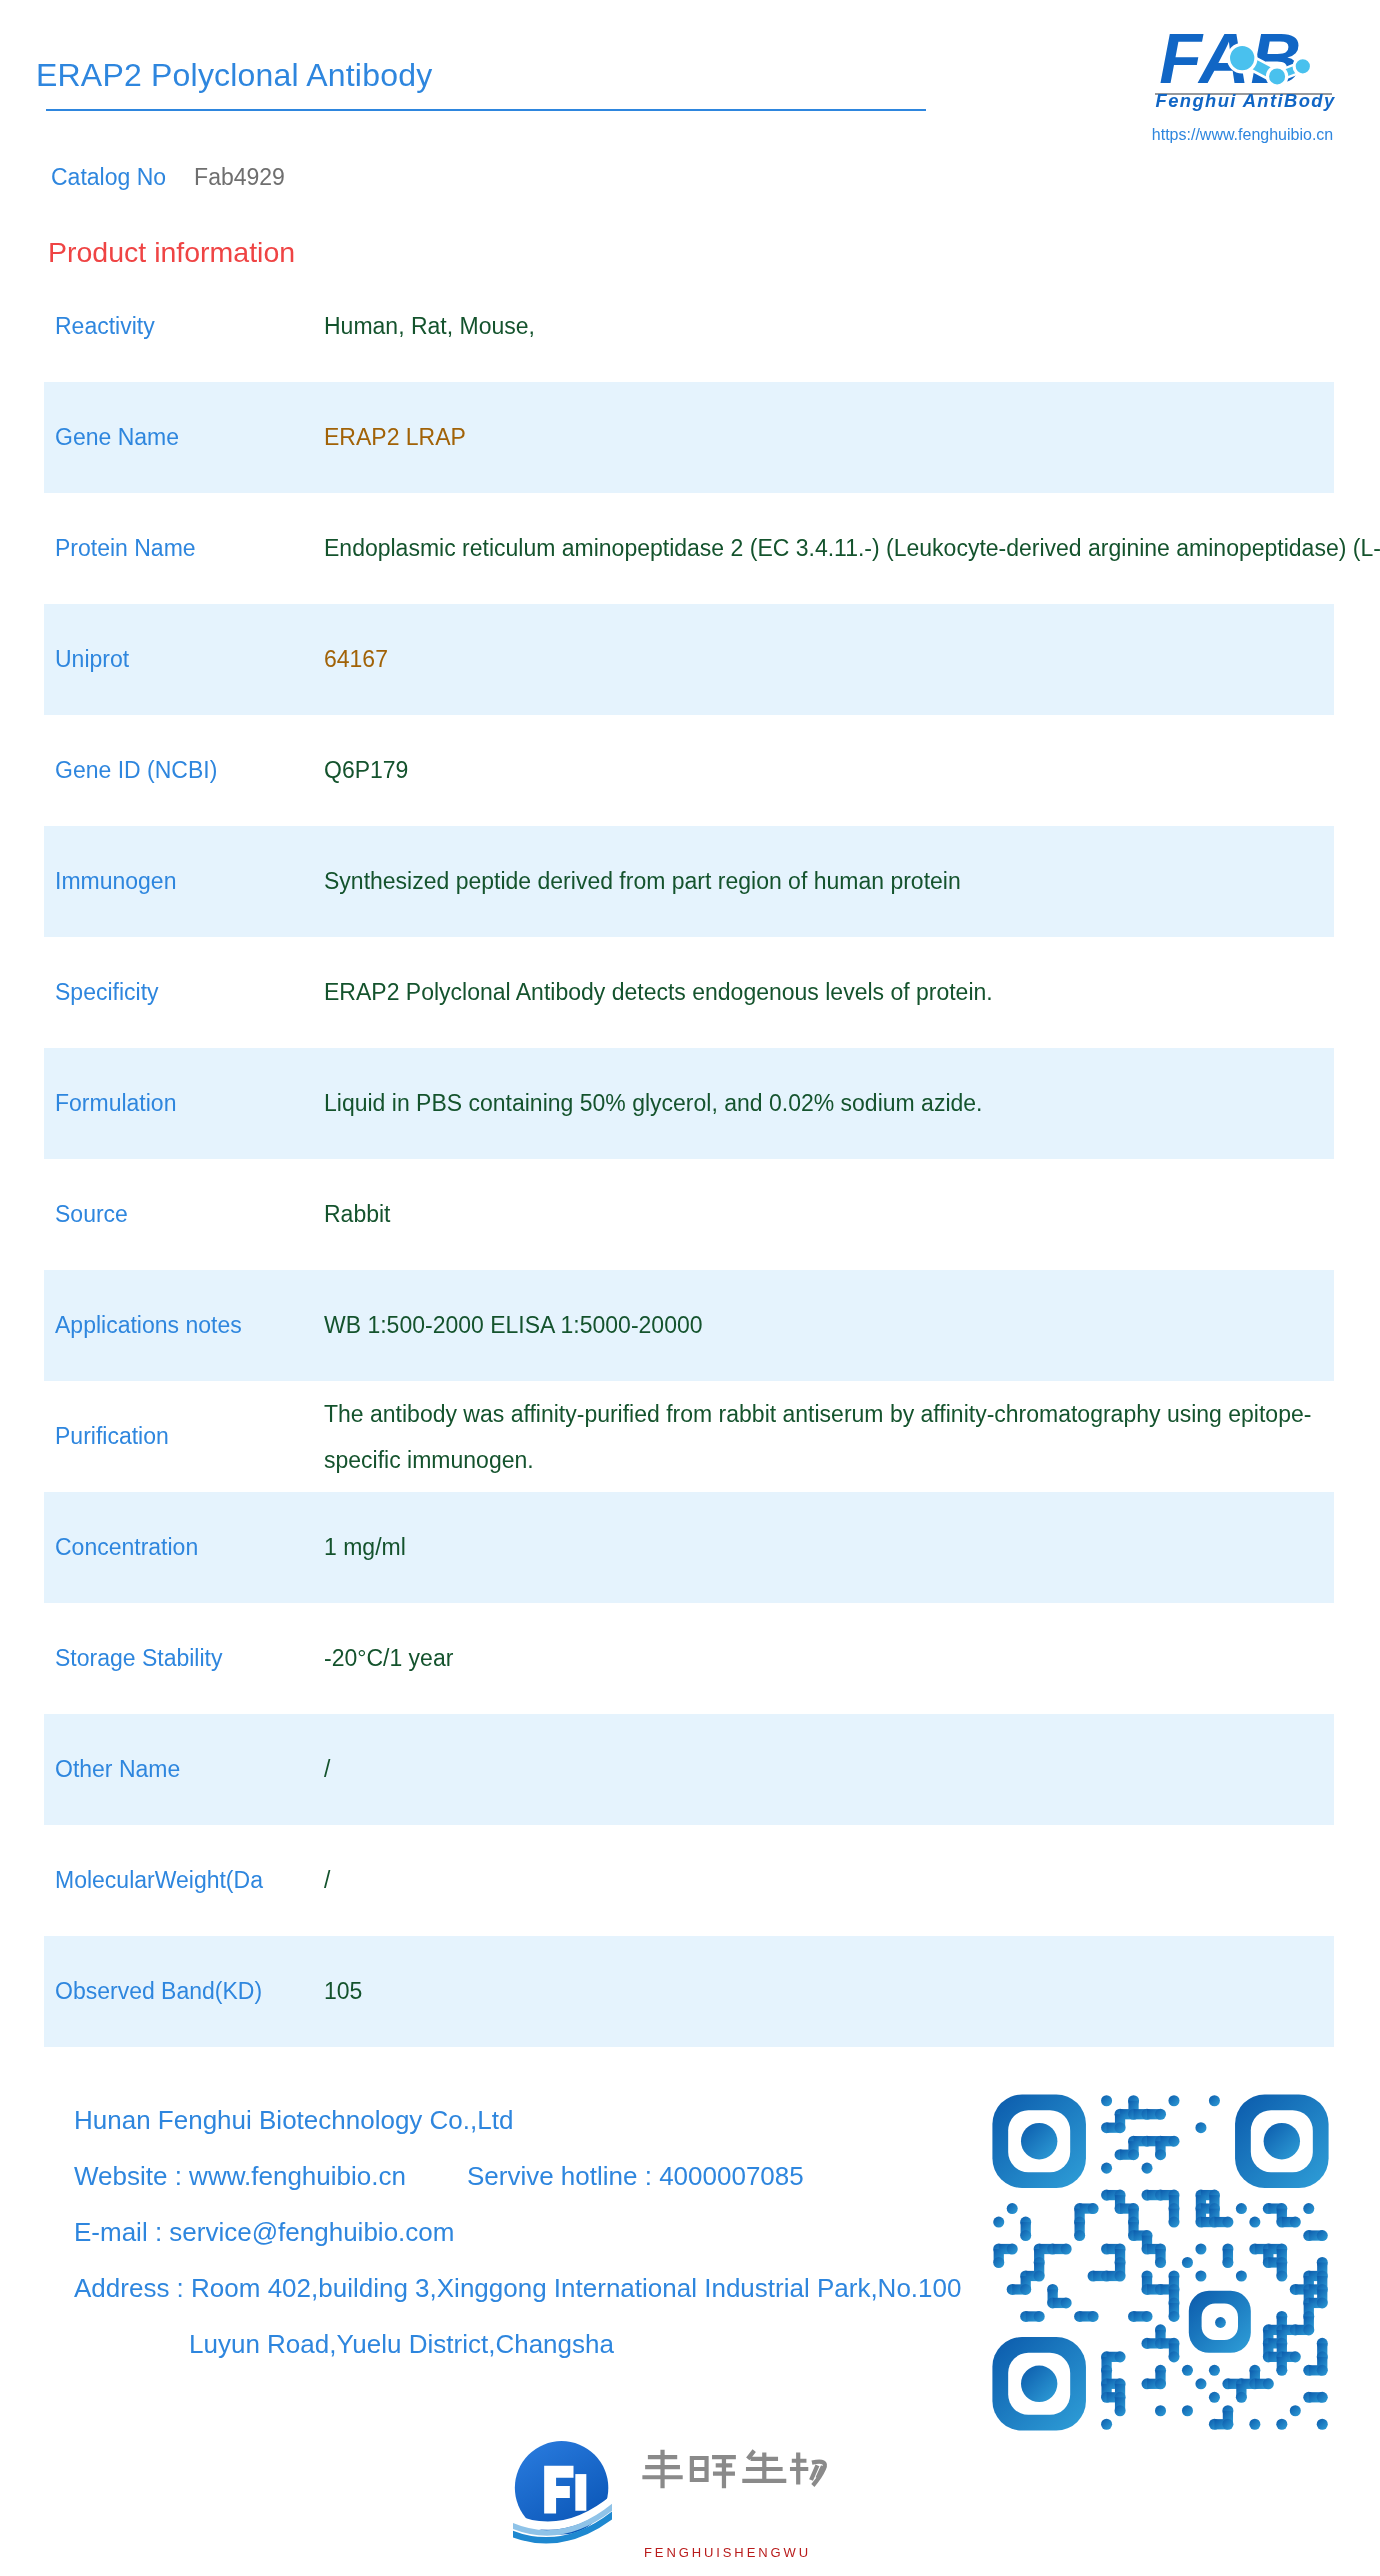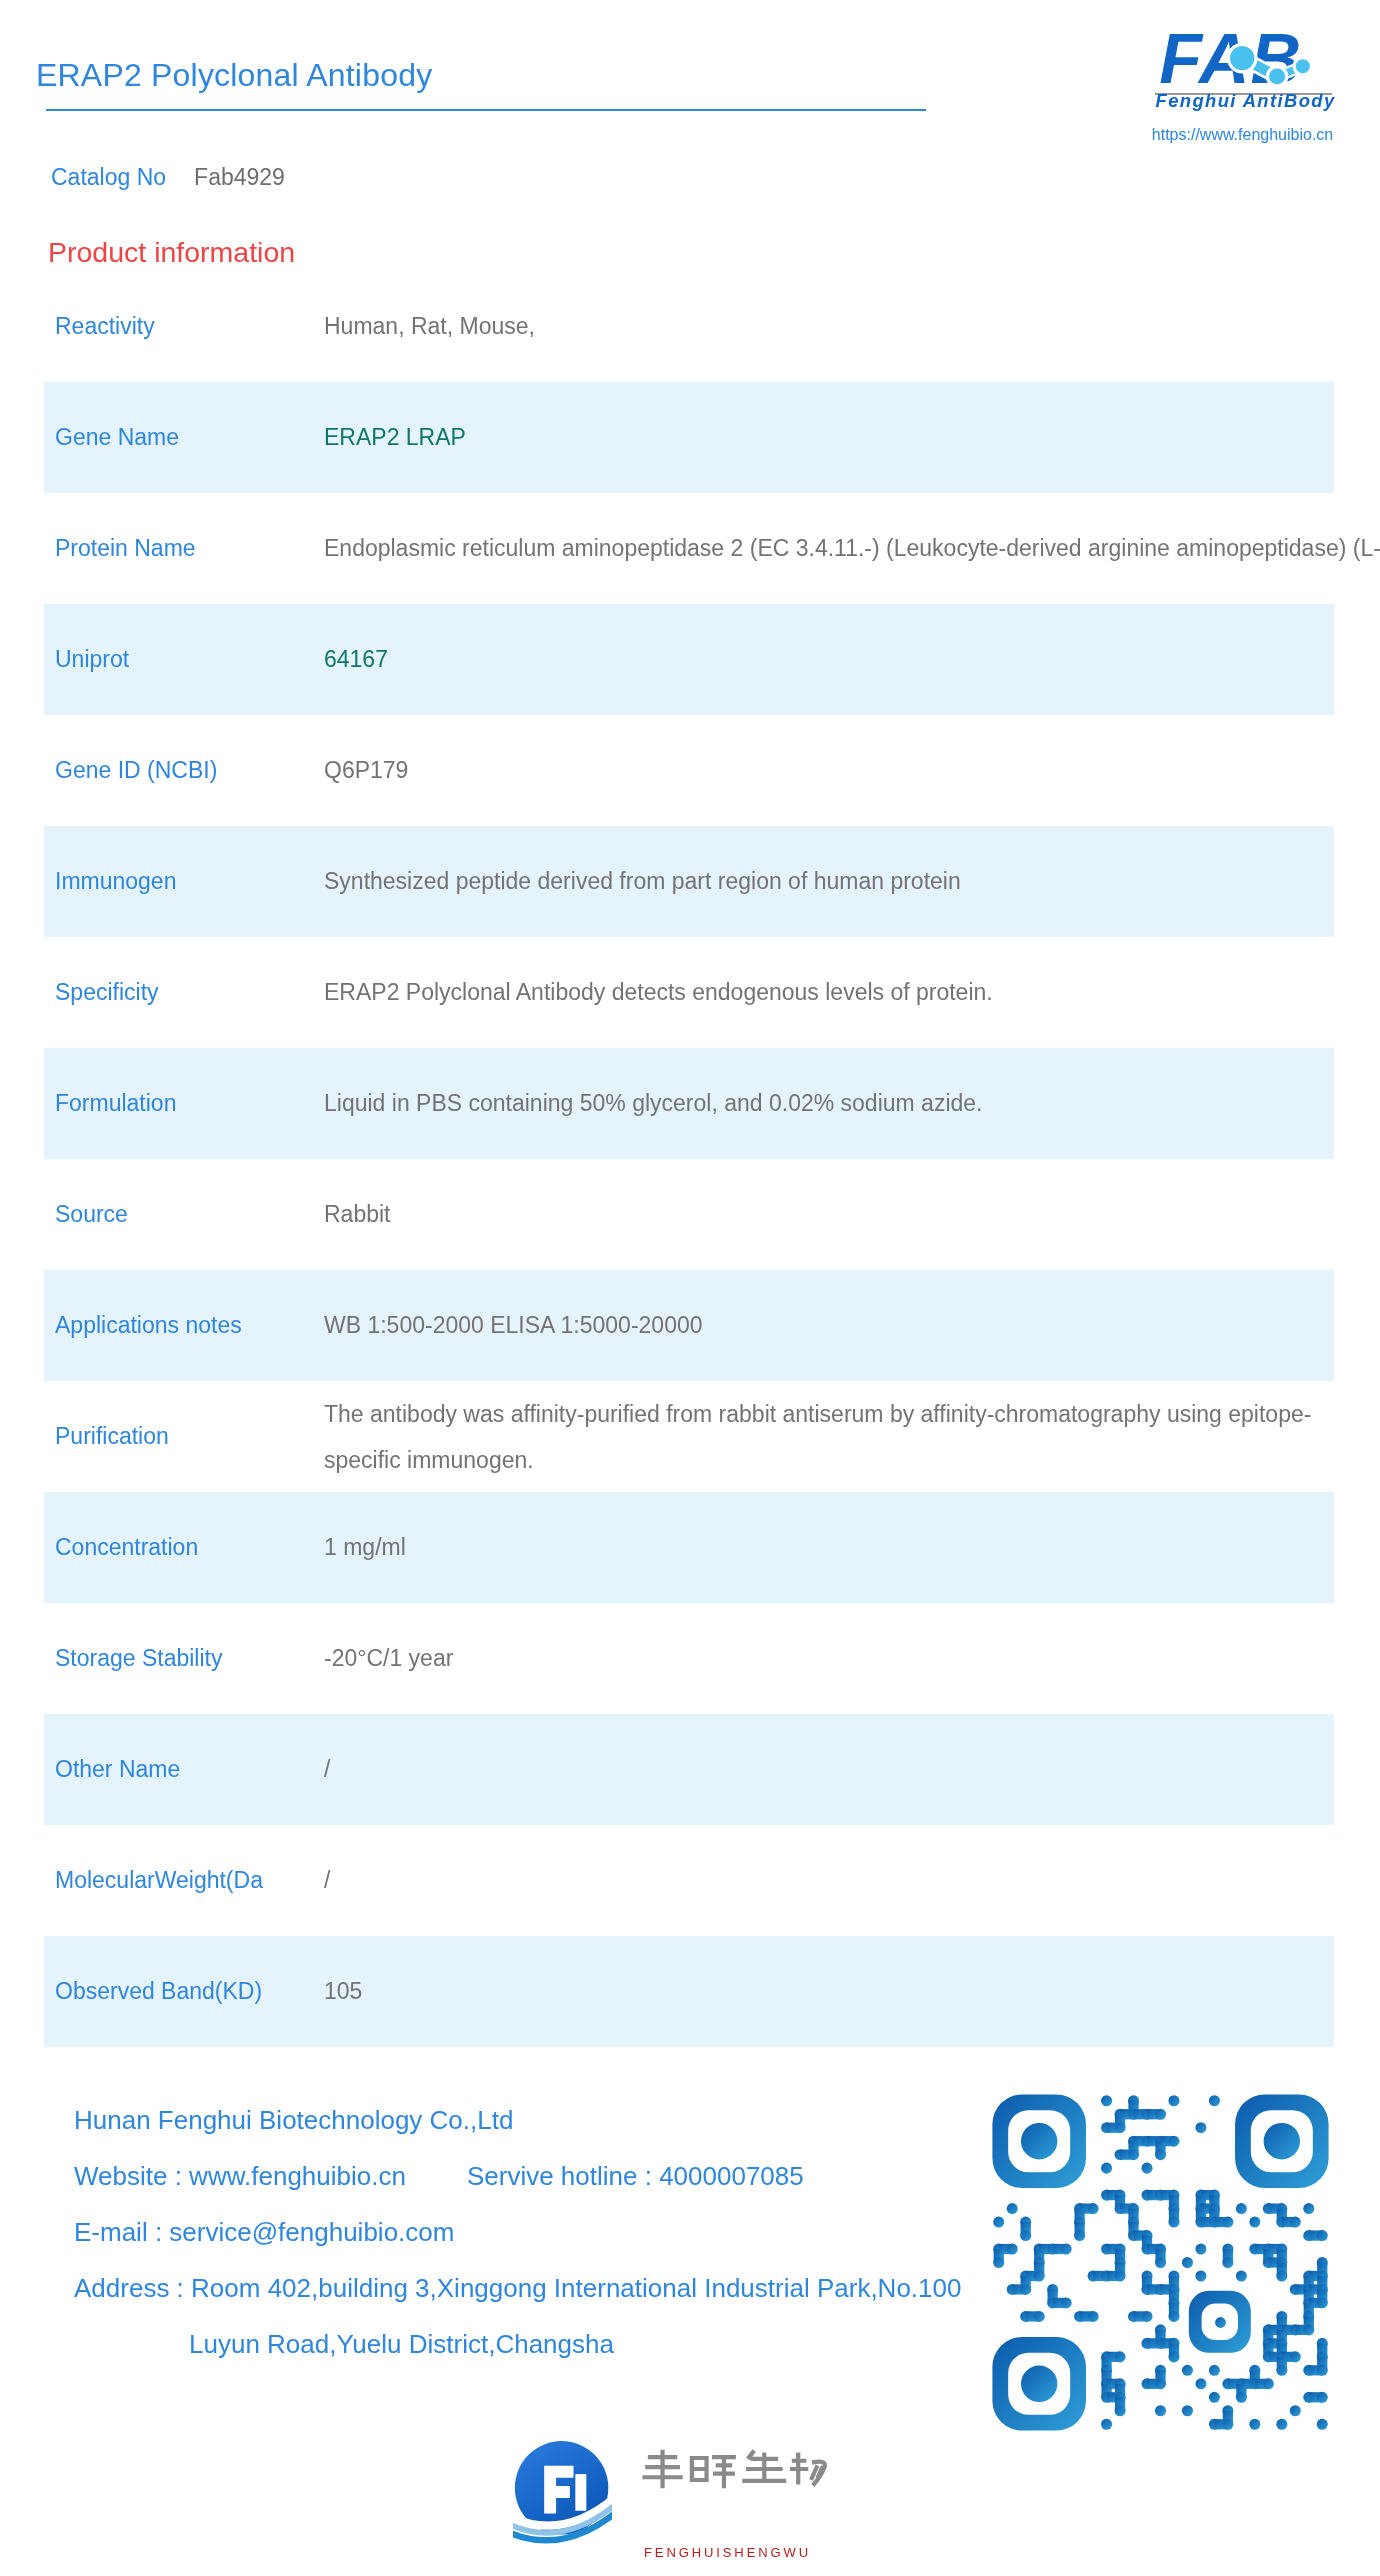--- a/index.html
+++ b/index.html
@@ -40,22 +40,22 @@
   .fab-url{position:absolute;left:1.8px;top:98px;font-size:16px;color:#2e86de;white-space:nowrap;}
 
   
   .info-table{left:44px;top:271px;width:1290px;}
   .row{
     display:flex;align-items:center;height:111px;padding-left:11px;box-sizing:border-box;
     background:#ffffff;
   }
   .row.alt{background:#e5f3fd;}
   .row .label{width:269px;flex:0 0 269px;font-size:23px;color:#2e86de;white-space:nowrap;}
-  .row .value{font-size:23px;color:#737373;white-space:nowrap;overflow:visible;}
-  .row .value.link{color:#0f766e;text-align:right;}
+  .row .value{font-size:23px;color:#14532d;white-space:nowrap;overflow:visible;}
+  .row .value.link{color:#a16207;text-align:right;}
   .row .value.wrap{white-space:normal;width:994px;line-height:46px;}
 
   
   .footer{left:74px;top:2092px;font-size:26px;color:#2e86de;}
   .footer .fline{height:56px;display:flex;align-items:center;white-space:nowrap;}
   .footer .gap{margin-left:61px;}
   .footer .indent{padding-left:115px;}
 
   .qr{left:992px;top:2094px;width:337px;height:337px;}
 

